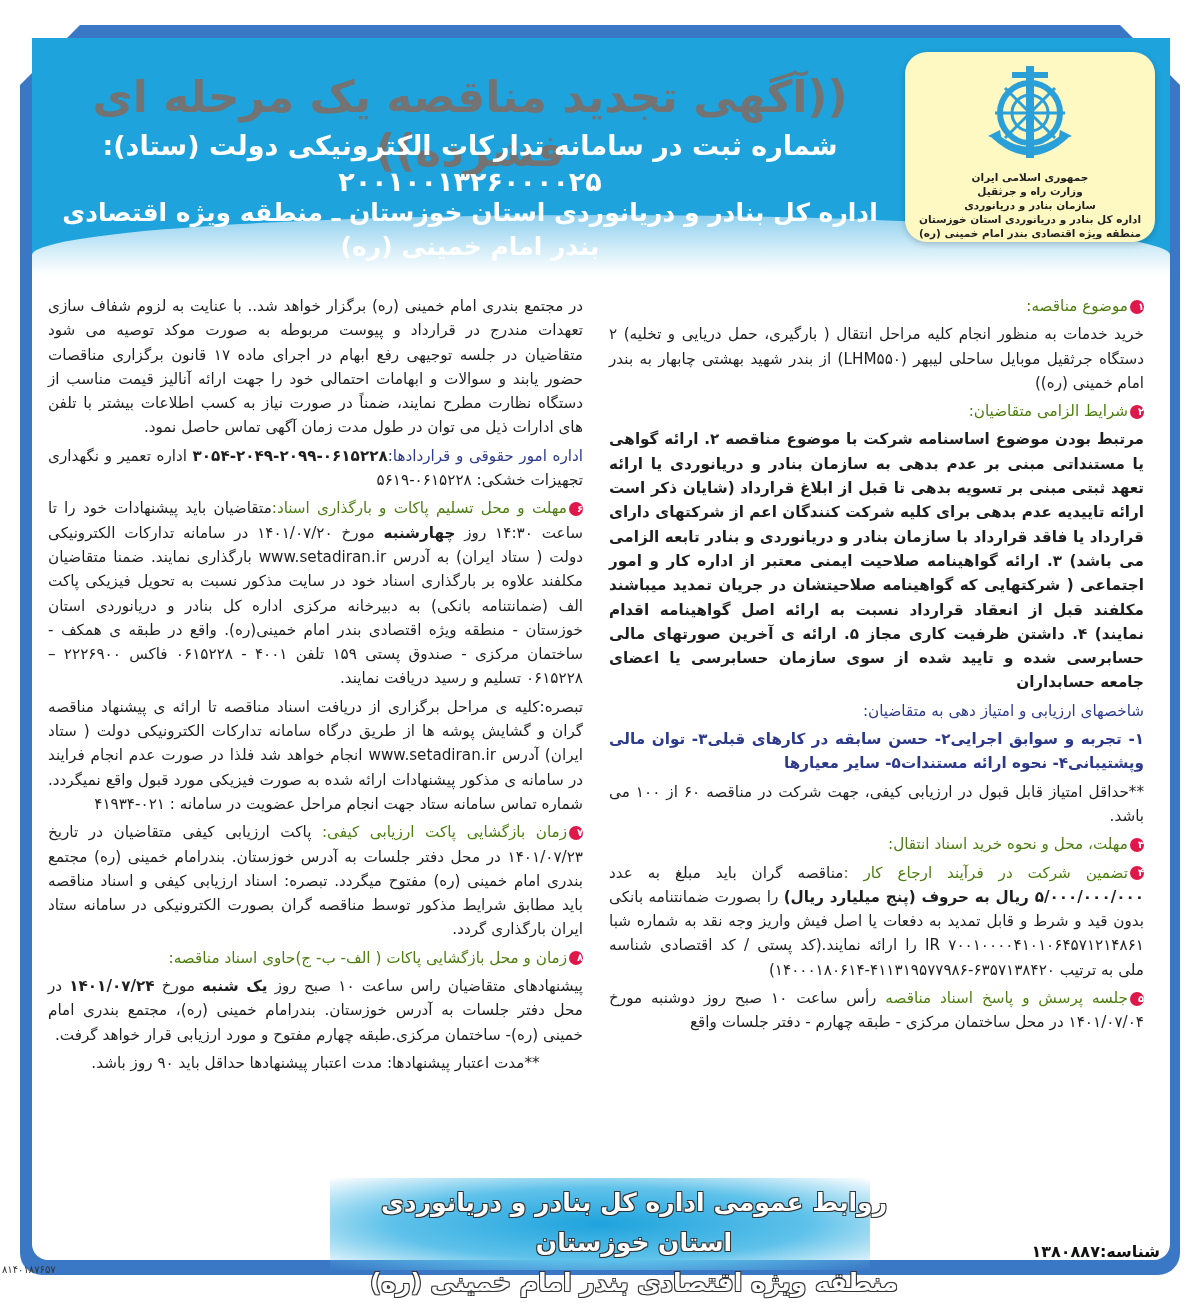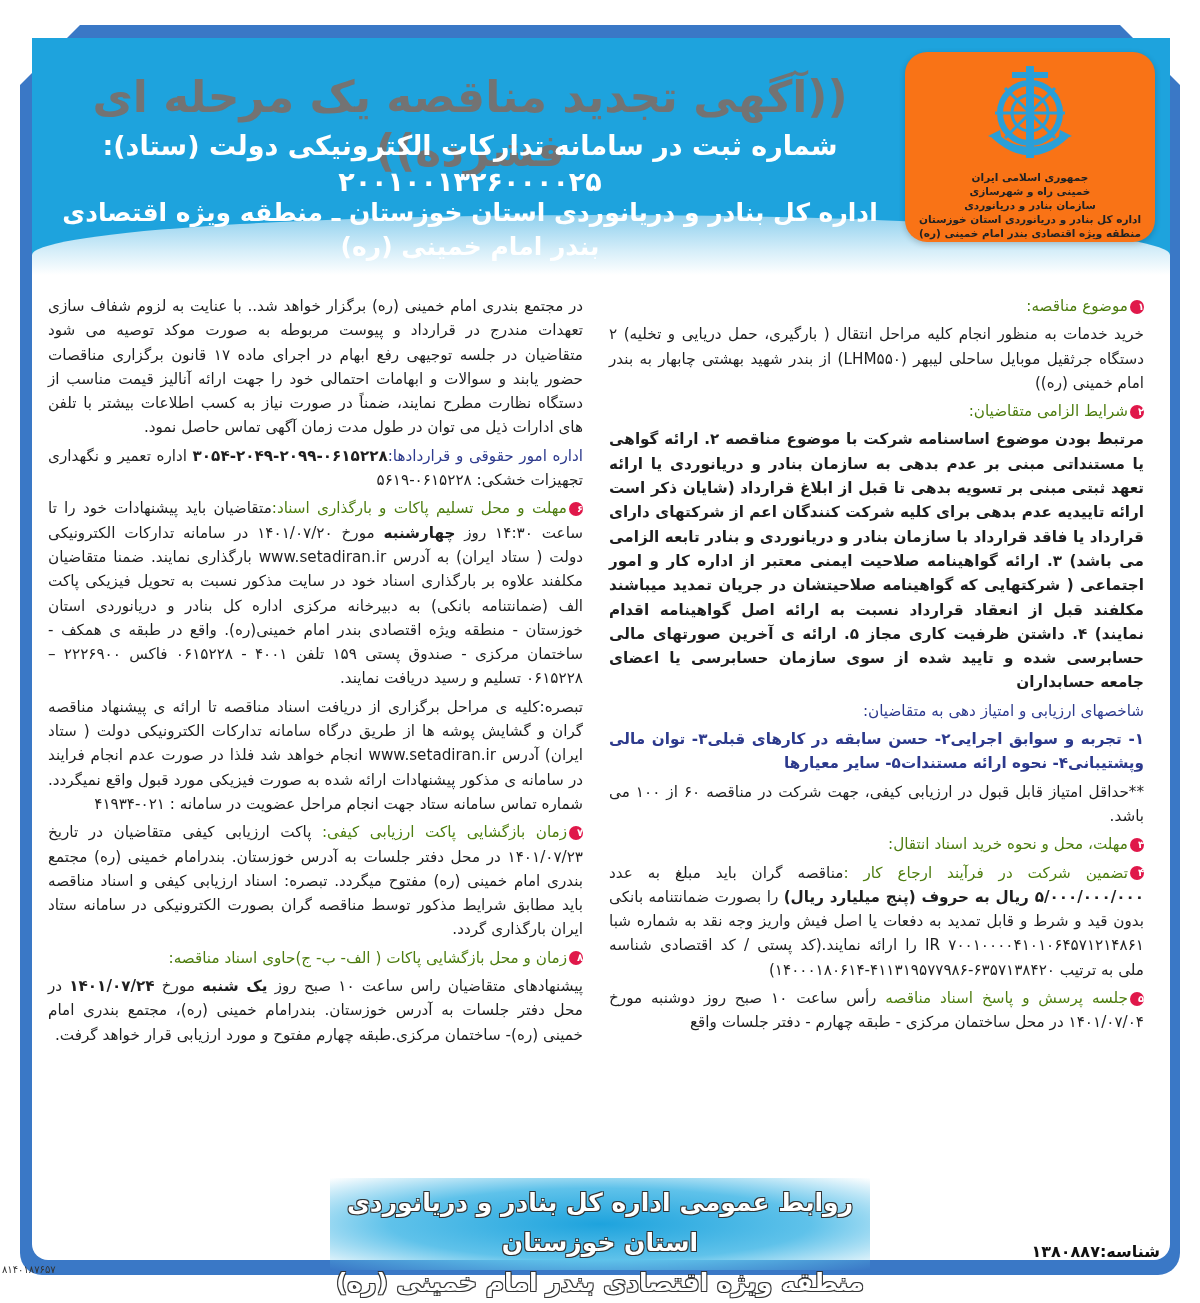--- a/index.html
+++ b/index.html
@@ -16,40 +16,40 @@
   .header-wave { position:absolute; left:32px; top:215px; width:1138px; height:60px;
                  background:linear-gradient(180deg,#8fd0ee 0%,#d6eef9 60%,#ffffff 100%);
                  border-radius:50% 50% 0 0 / 40px 40px 0 0; }
   .title { position:absolute; right:320px; top:70px; width:820px; text-align:center;
            color:#737373; font-weight:bold; font-size:44px; line-height:54px; }
   .subtitle { position:absolute; right:320px; top:128px; width:820px; text-align:center;
               color:#ffffff; font-weight:bold; font-size:27px; line-height:36px; }
   .subtitle2 { position:absolute; right:320px; top:172px; width:820px; text-align:center;
                color:#ffffff; font-weight:bold; font-size:25px; line-height:34px;margin-top:24px; }
   .logo-box { position:absolute; left:905px; top:52px; width:250px; height:190px;
-              background:#f97316; border-radius:22px; box-shadow:0 2px 6px rgba(0,0,0,.2); }
+              background:#fef9c3; border-radius:22px; box-shadow:0 2px 6px rgba(0,0,0,.2); }
   .logo-svg { position:absolute; left:75px; top:6px; width:100px; height:110px; }
   .logo-lines { position:absolute; left:0; top:118px; width:250px; text-align:center;
                 font-size:10.5px; line-height:14px; font-weight:bold; color:#222; }
   .col { position:absolute; top:290px; font-size:15.2px; line-height:24.3px;
          text-align:justify; text-align-last:right; }
   .col-right { right:52px; width:543px; }
   .col-left  { left:44px; width:543px; }
   .col p { margin:4px; }
   .h { color:#4d7c0f; font-weight:normal; }
   .blue { color:#2d3a8c; font-weight:bold; }
   .b { font-weight:bold; }
   .badge { display:inline-block; width:14px; height:14px; border-radius:50%;
            background:#e0184a; color:#fff; font-size:10px; line-height:14px;
            text-align:center; vertical-align:middle; margin-left:2px; font-weight:bold; }
   .footer-banner { position:absolute; left:330px; top:1178px; width:540px; height:92px;
                    background:radial-gradient(ellipse at center,#1ea3dd 0%,#5fc2ea 55%,rgba(255,255,255,0) 100%); }
   .footer-text { position:absolute; left:330px; top:1183px; width:540px; text-align:center;
                  color:#ffffff; font-weight:bold; font-size:25px; line-height:40px;
-                 text-shadow:1px 1px 0 #333,-1px -1px 0 #333,1px -1px 0 #333,-1px 1px 0 #333; }
+                 text-shadow:1px 1px 0 #333,-1px -1px 0 #333,1px -1px 0 #333,-1px 1px 0 #333;padding-left:34px; }
   .ident { position:absolute; right:40px; top:1242px; font-size:16px; font-weight:bold; color:#111; }
   .side-code { position:absolute; left:2px; top:1264px; font-size:10px; color:#333; direction:ltr; }
 </style>
 </head>
 <body>
 
 <div class="frame"></div>
 <div class="inner"></div>
 <div class="header"></div>
 <div class="header-wave"></div>
@@ -71,21 +71,21 @@
       <line x1="25" y1="30" x2="75" y2="80"></line>
       <line x1="75" y1="30" x2="25" y2="80"></line>
     </g>
     <rect x="46" y="8" width="8" height="92" fill="#2a9fd8"></rect>
     <rect x="32" y="14" width="36" height="6" fill="#2a9fd8"></rect>
     <path d="M12 80 Q50 115 88 80 L80 78 Q50 100 20 78 Z" fill="#2a9fd8"></path>
     <path d="M8 78 L20 72 L22 84 Z M92 78 L80 72 L78 84 Z" fill="#2a9fd8"></path>
   </svg>
   <div class="logo-lines">
     <div>جمهوری اسلامی ایران</div>
-    <div>خمینی راه و شهرسازی</div>
+    <div>وزارت راه و جرثقیل</div>
     <div>سازمان بنادر و دریانوردی</div>
     <div>اداره کل بنادر و دریانوردی استان خوزستان</div>
     <div>منطقه ویژه اقتصادی بندر امام خمینی (ره)</div>
   </div>
 </div>
 
 <div class="col col-right">
   <p>
     <span class="badge">۱</span><span class="h">موضوع مناقصه:</span>
   </p>
@@ -126,20 +126,21 @@
   <p>
     <span class="badge">۷</span><span class="h">زمان بازگشایی پاکت ارزیابی کیفی:</span><span> پاکت ارزیابی کیفی متقاضیان در تاریخ ۱۴۰۱/۰۷/۲۳ در محل دفتر جلسات به آدرس خوزستان. بندرامام خمینی (ره) مجتمع بندری امام خمینی (ره) مفتوح میگردد. تبصره: اسناد ارزیابی کیفی و اسناد مناقصه باید مطابق شرایط مذکور توسط مناقصه گران بصورت الکترونیکی در سامانه ستاد ایران بارگذاری گردد.</span>
   </p>
 
   <p>
     <span class="badge">۸</span><span class="h">زمان و محل بازگشایی پاکات ( الف- ب- ج)حاوی اسناد مناقصه:</span>
   </p>
   <p>
     <span>پیشنهادهای متقاضیان راس ساعت ۱۰ صبح روز </span><span class="b">یک شنبه</span><span> مورخ </span><span class="b">۱۴۰۱/۰۷/۲۴</span><span> در محل دفتر جلسات به آدرس خوزستان. بندرامام خمینی (ره)، مجتمع بندری امام خمینی (ره)- ساختمان مرکزی.طبقه چهارم مفتوح و مورد ارزیابی قرار خواهد گرفت.</span>
   </p>
+  <p style="text-align:center;text-align-last:center">**مدت اعتبار پیشنهادها: مدت اعتبار پیشنهادها حداقل باید ۹۰ روز باشد.</p>
 </div>
 
 <div class="footer-banner"></div>
 <div class="footer-text">
   <div>روابط عمومی اداره کل بنادر و دریانوردی استان خوزستان</div>
   <div>منطقه ویژه اقتصادی بندر امام خمینی (ره)</div>
 </div>
 <div class="ident">شناسه:۱۳۸۰۸۸۷</div>
 <div class="side-code">۸۱۴۰۱۸۷۶۵۷</div>
 

